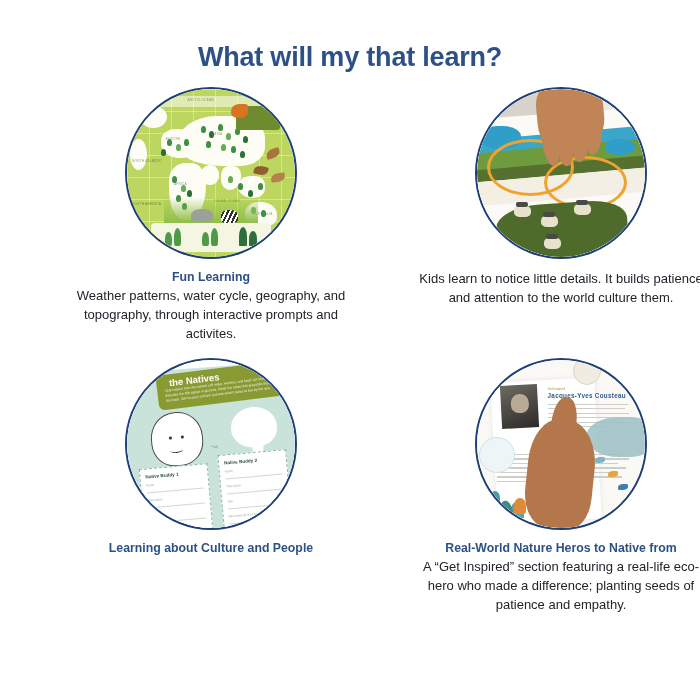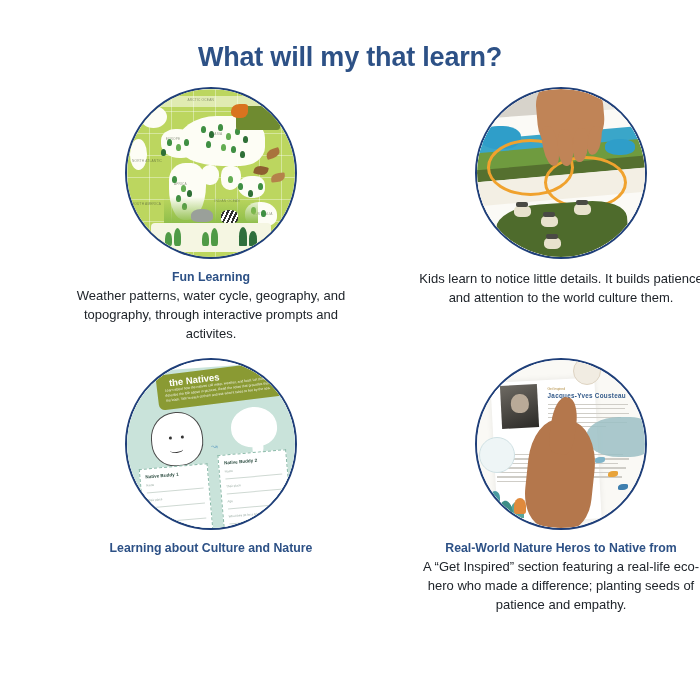--- a/index.html
+++ b/index.html
@@ -688,21 +688,21 @@
             <div class="ws-lbl">Age</div>
             <div class="ws-line"></div>
             <div class="ws-lbl">What they do for a living</div>
             <div class="ws-line"></div>
             <div class="ws-lbl">Fun fact</div>
 
           </div>
         </div>
       </div>
       <div class="caption">
-        <div class="cap-head">Learning about Culture and Nature</div>
+        <div class="cap-head">Learning about Culture and People</div>
       </div>
     </div>
 
     <div class="cell" style="margin-top:14px;">
       <div class="circle-wrap">
         <div class="circle-inner bk4">
           <div class="bk4-spread"></div>
 
           <div class="bk4-portrait"></div>
           <div class="bk4-kicker">Get Inspired</div>

